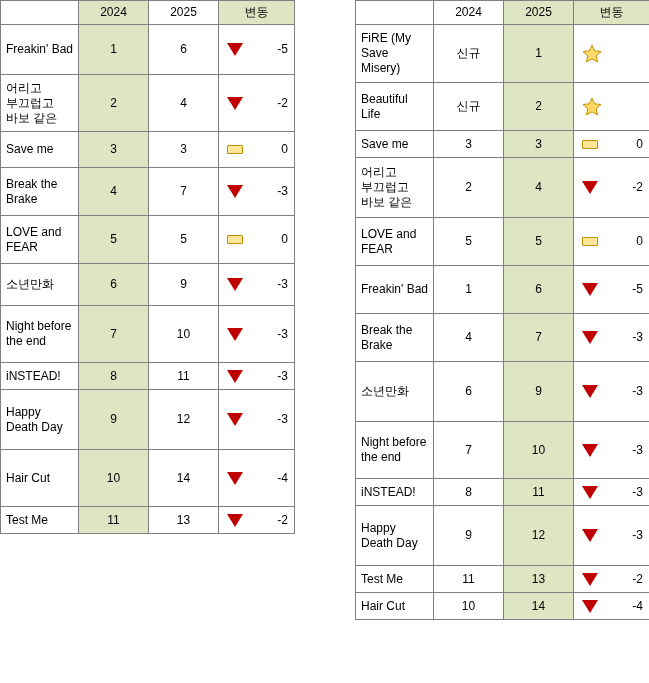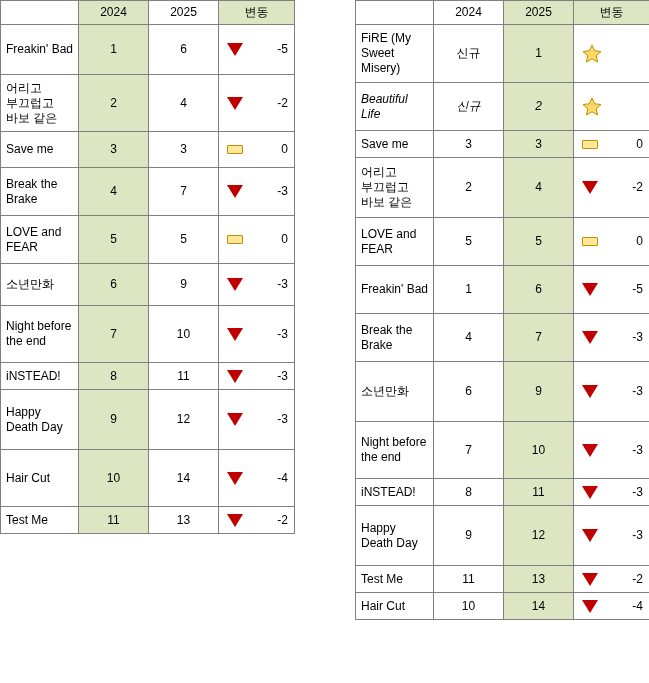--- a/index.html
+++ b/index.html
@@ -280,35 +280,35 @@
         <col class="c-chg">
     </colgroup>
     <tbody>
         <tr style="height: 24px;">
           <th class="hdr"></th>
           <th class="hdr">2024</th>
           <th class="hdr hl">2025</th>
           <th class="hdr hl">변동</th>
         </tr>
         <tr style="height: 58px;">
-          <td class="title-cell">FiRE (My Sweet Misery)</td>
+          <td class="title-cell">FiRE (My Save Misery)</td>
           <td class="num">신규</td>
           <td class="num hl">1</td>
           <td class="chg">
             <div class="chg-inner">
               <span class="mark">
                 <svg class="star" width="20" height="19" viewBox="0 0 20 19" aria-hidden="true">
                   <polygon points="10,1 12.6,6.8 19,7.5 14.2,11.8 15.6,18 10,14.8 4.4,18 5.8,11.8 1,7.5 7.4,6.8" fill="#ffd966" stroke="#bf9000" stroke-width="1"></polygon>
                 </svg>
               </span>
               <span class="chg-val"></span>
             </div>
           </td>
         </tr>
-        <tr style="height: 48px; font-style: italic;">
+        <tr style="height: 48px;">
           <td class="title-cell">Beautiful Life</td>
           <td class="num">신규</td>
           <td class="num hl">2</td>
           <td class="chg">
             <div class="chg-inner">
               <span class="mark">
                 <svg class="star" width="20" height="19" viewBox="0 0 20 19" aria-hidden="true">
                   <polygon points="10,1 12.6,6.8 19,7.5 14.2,11.8 15.6,18 10,14.8 4.4,18 5.8,11.8 1,7.5 7.4,6.8" fill="#ffd966" stroke="#bf9000" stroke-width="1"></polygon>
                 </svg>
               </span>

